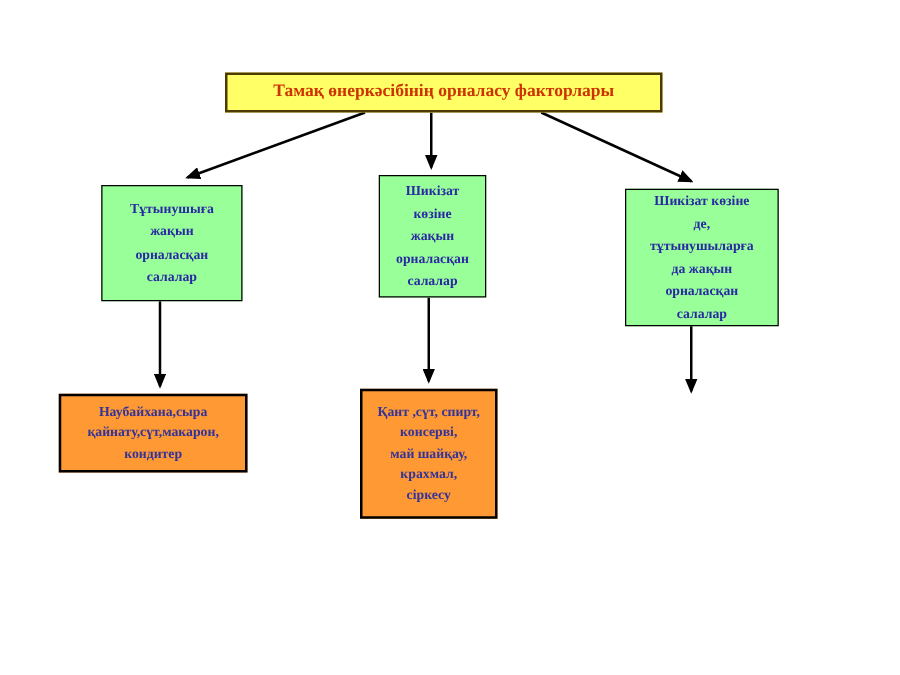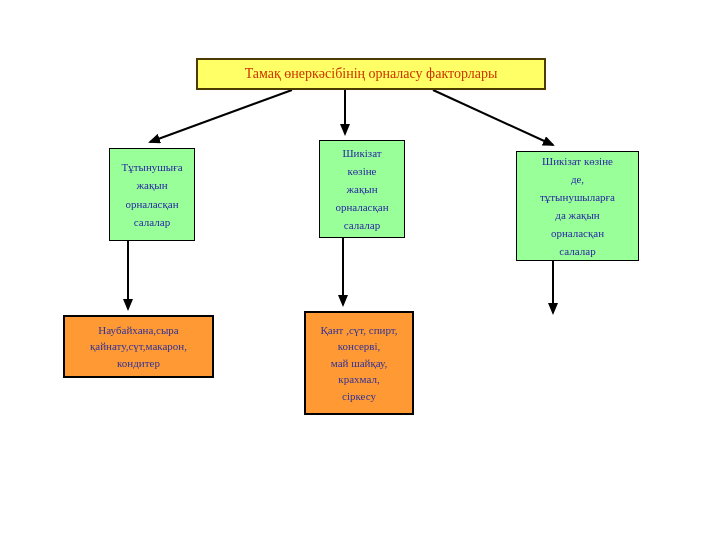--- a/index.html
+++ b/index.html
@@ -15,40 +15,39 @@
     background: var(--slide_bg, #ffffff);
     overflow: hidden;
   }
   .box {
     position: absolute;
     box-sizing: border-box;
     display: flex;
     align-items: center;
     justify-content: center;
     text-align: center;
-    font-weight: normal;
+    font-weight: bold;
     white-space: pre-line;
-    margin-left: 16px;
   }
   #title-box {
     left: 180px; top: 58px; width: 350px; height: 32px;
     background: var(--title_bg, #ffff66);
     border: 2px solid var(--title_border, #4d3a00);
     color: var(--title_text, #cc3300);
     font-size: 14px;
     line-height: 1.1;
   }
   .factor-box {
     background: var(--factor_bg, #99ff99);
     border: 1px solid var(--box_border, #000000);
     color: var(--factor_text, #2929a3);
     font-size: 11px;
     line-height: 1.65;
   }
-  #factor-consumer { left: 93px;  top: 148px; width: 86px;  height: 93px;  }
+  #factor-consumer { left: 81px;  top: 148px; width: 113px;  height: 93px;  }
   #factor-raw      { left: 303px; top: 140px; width: 86px;  height: 98px;  }
   #factor-both     { left: 500px; top: 151px; width: 123px; height: 110px; }
   .industry-box {
     background: var(--industry_bg, #ff9933);
     border: 2px solid var(--box_border, #000000);
     color: var(--industry_text, #333399);
     font-size: 11px;
     line-height: 1.5;
   }
   #industry-consumer { left: 47px;  top: 315px; width: 151px; height: 63px;  }

